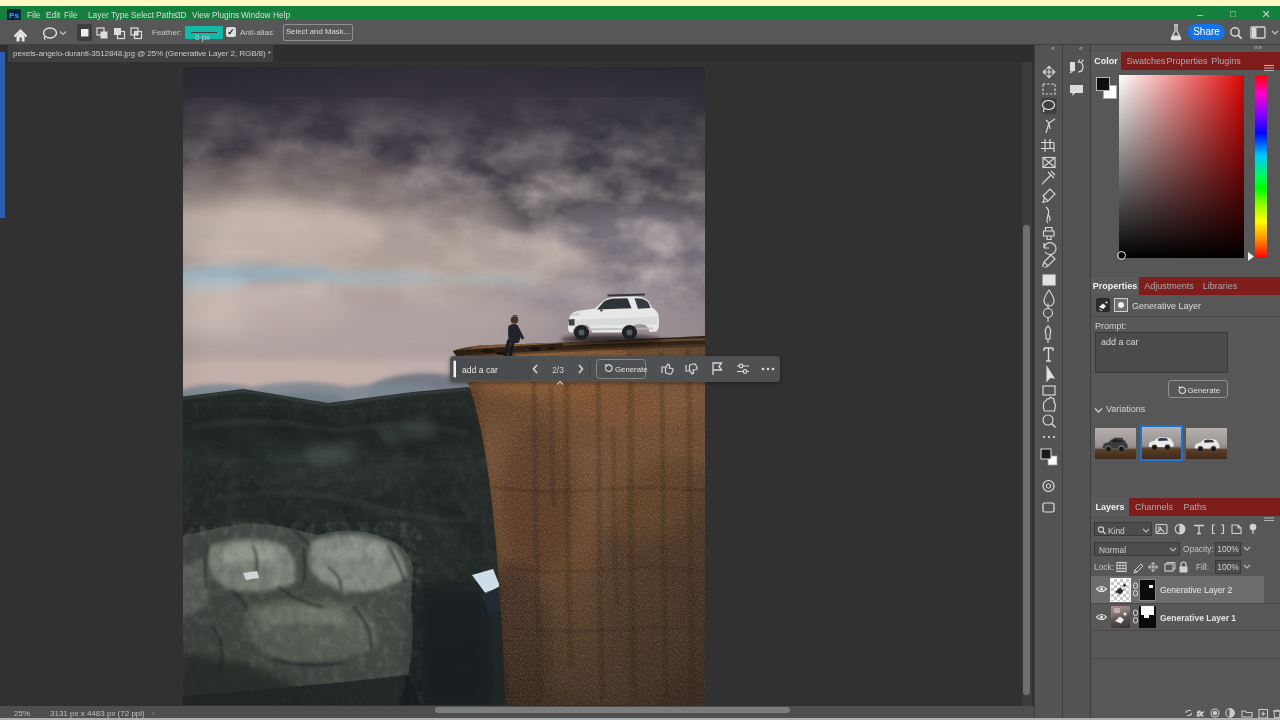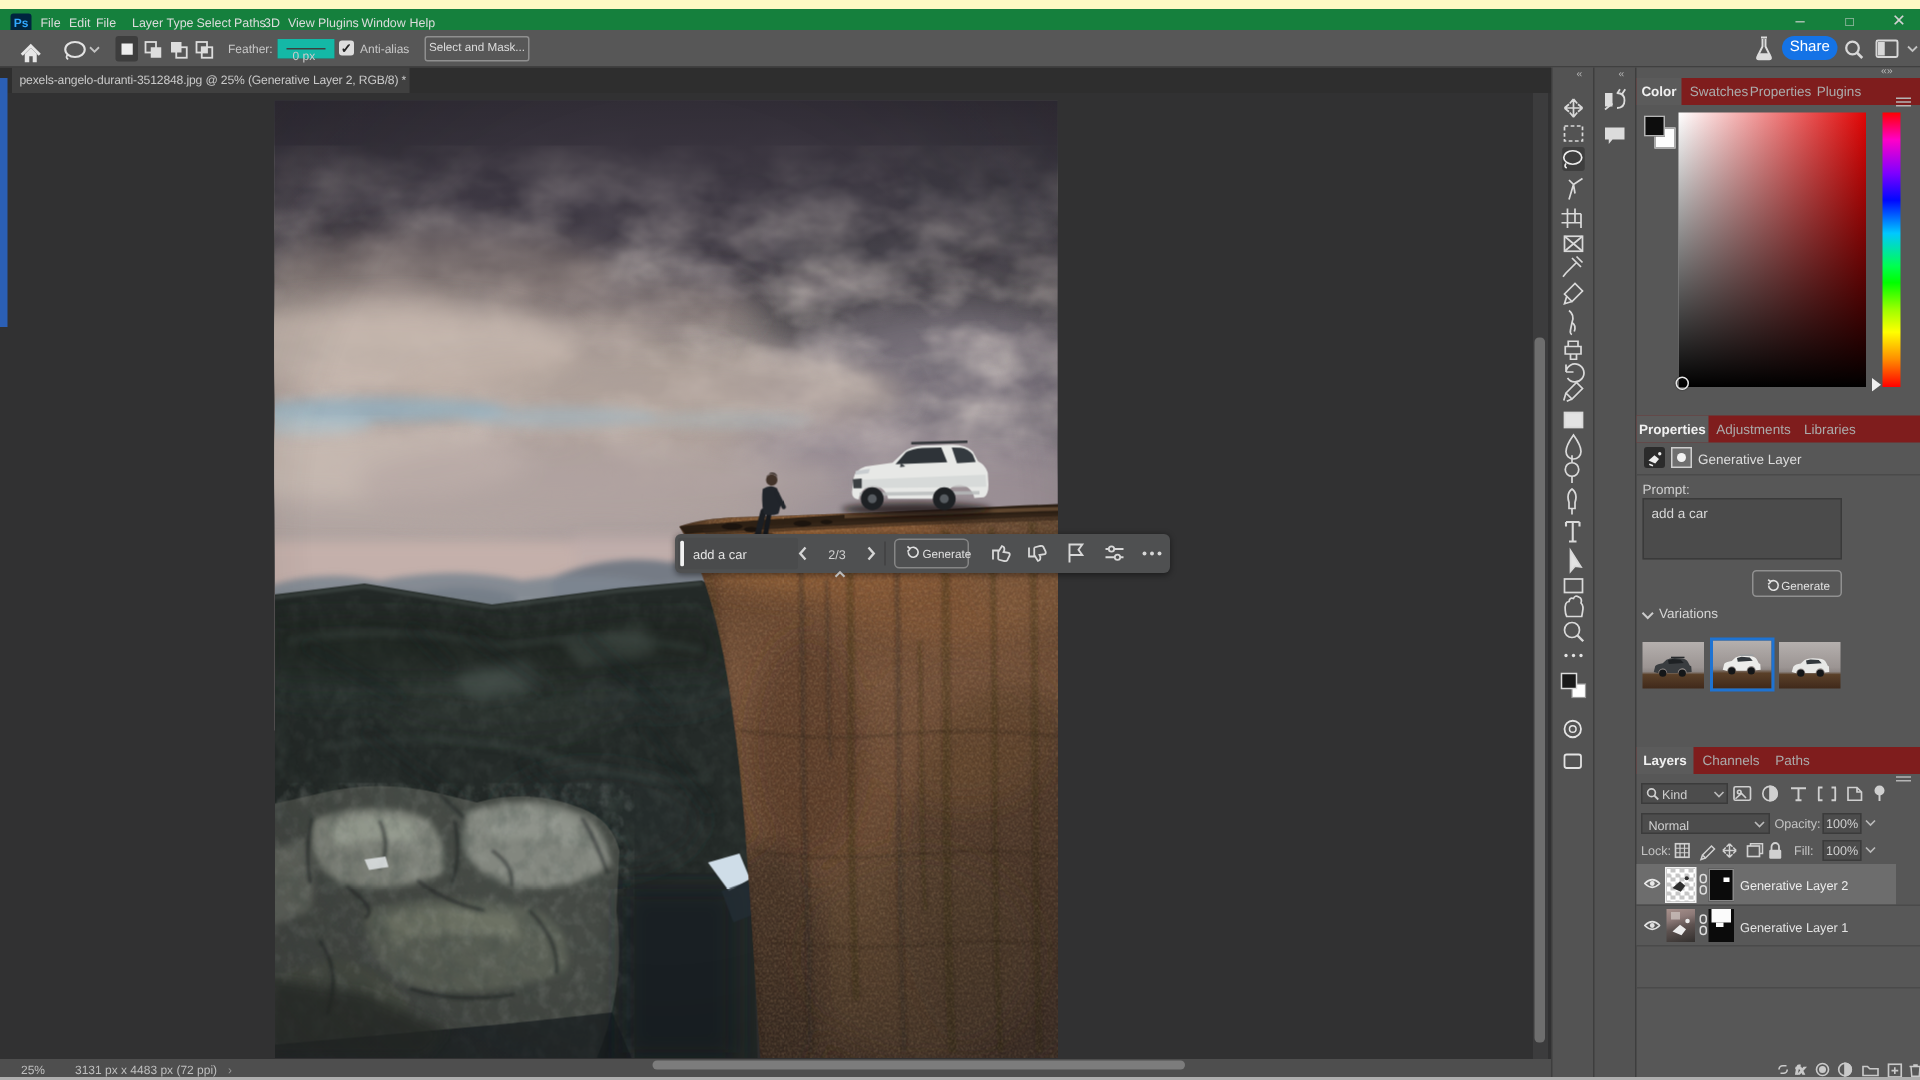--- a/index.html
+++ b/index.html
@@ -563,21 +563,21 @@
  <svg class="abs" style="left:41px;top:6px" width="7" height="15">
           <rect x="1.5" y="1" width="4" height="5.5" rx="2" fill="none" stroke="#dcdcdc" stroke-width="1"></rect>
           <rect x="1.5" y="8.5" width="4" height="5.5" rx="2" fill="none" stroke="#dcdcdc" stroke-width="1"></rect>
         </svg>
  <div class="abs" style="left:48px;top:3px;width:17px;height:22px;background:#0b0b0b;border:1px solid #888;box-sizing:border-box;">
    <div style="position:absolute;left:9px;top:5px;width:4px;height:2.5px;background:#fff;"></div>
  </div>
  <span class="abs" style="left:69px;top:9px;font-size:8.5px;color:#ececec;">Generative Layer 2</span>
 </div>
 <div class="abs" style="left:0;top:558px;width:190px;height:1px;background:#4a4a4a;"></div>
-<div class="abs" style="left:0;top:559px;width:190px;height:26px;background:#585858;">
+<div class="abs" style="left:0;top:559px;width:190px;height:26px;background:#585858;font-weight:bold;">
  <svg class="abs" style="left:5px;top:9px" width="11" height="8">
           <path d="M0.5 4 Q5.5 -1 10.5 4 Q5.5 9 0.5 4 Z" fill="none" stroke="#e0e0e0" stroke-width="1.1"></path>
           <circle cx="5.5" cy="4" r="1.6" fill="#e0e0e0"></circle>
         </svg>
  <div class="abs" style="left:20px;top:2px;width:19px;height:22px;background:linear-gradient(165deg,#a8918c 0%,#8d7a78 30%,#5d5250 55%,#33302e 100%);">
    <svg width="19" height="22">
             <path d="M4 15 L9 10.5 L13 13.5 L10 17.5 Z" fill="#ececec"></path>
             <circle cx="14" cy="8" r="1.5" fill="#ececec"></circle>
             <rect x="3" y="2" width="6" height="5" fill="#c9beba" opacity="0.8"></rect>
           </svg>

